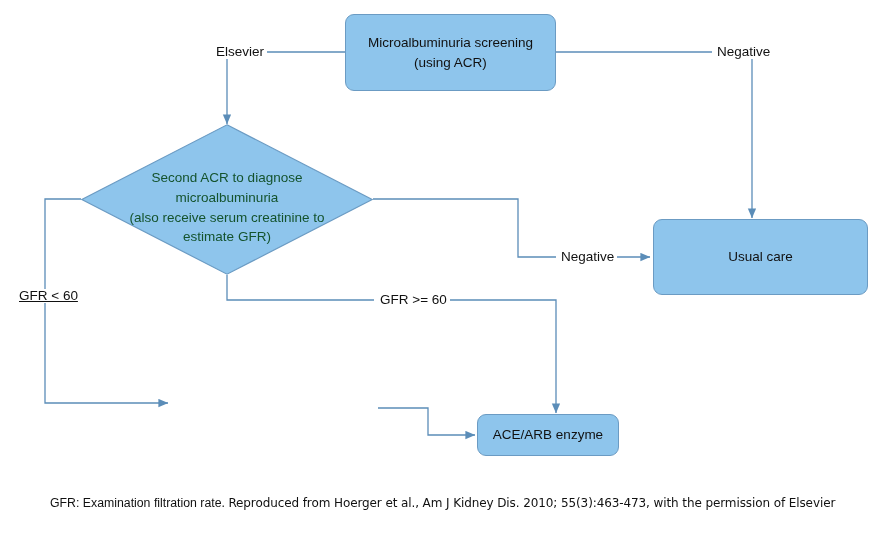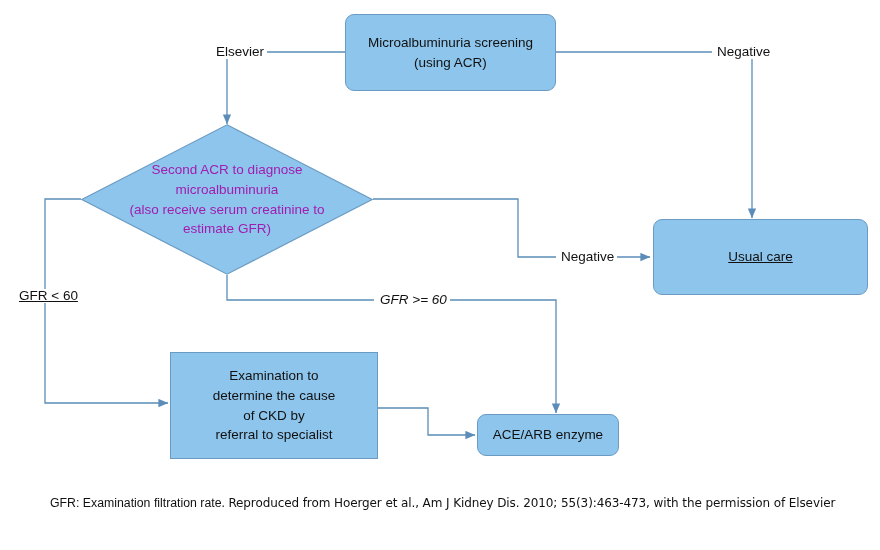--- a/index.html
+++ b/index.html
@@ -23,23 +23,23 @@
     font-size:13.5px;
     line-height:1.45;
     color:#111111;
   }
   .node.rounded{border-radius:9px;}
   .node.square{border-radius:0;}
   .node .txt{padding:0 8px;white-space:pre-line;}
 
   .diamond-wrap{position:absolute;}
   .diamond-label{
-    position:absolute;left:0;top:0;width:100%;height:100%;
+    position:absolute;left:0;top:8px;width:100%;height:100%;
     display:flex;align-items:center;justify-content:center;
-    text-align:center;font-size:13.5px;line-height:1.45;color:#a21caf;
+    text-align:center;font-size:13.5px;line-height:1.45;color:#14532d;
     white-space:pre-line;
     pointer-events:none;
   }
 
   .edge-label{
     position:absolute;
     font-size:13.5px;
     color:#111111;
     background:#ffffff;
     padding:0 3px;
@@ -101,42 +101,36 @@
   <div class="diamond-wrap" style="left:81px;top:124px;width:292px;height:151px;">
     <svg width="292" height="151" viewBox="0 0 292 151">
       <polygon points="146,0.8 291.2,75.5 146,150.2 0.8,75.5" fill="#8EC5EC" stroke="#6B9BC3" stroke-width="1.2"></polygon>
     </svg>
     <div class="diamond-label">Second ACR to diagnose
 microalbuminuria
 (also receive serum creatinine to
 estimate GFR)</div>
   </div>
 
-  <div class="node rounded" style="left:653px;top:219px;width:215px;height:76px;text-decoration:underline;">
+  <div class="node rounded" style="left:653px;top:219px;width:215px;height:76px;">
     <span class="txt">Usual care</span>
   </div>
 
-  <div class="node square" style="left:170px;top:352px;width:208px;height:107px;">
-    <span class="txt">Examination to
-determine the cause
-of CKD by
-referral to specialist</span>
-  </div>
 
   <div class="node rounded" style="left:477px;top:414px;width:142px;height:42px;">
     <span class="txt">ACE/ARB enzyme</span>
   </div>
 
   <div class="edge-label" style="left:213px;top:45px;">Elsevier</div>
 
   <div class="edge-label" style="left:714px;top:45px;">Negative</div>
 
   <div class="edge-label" style="left:558px;top:250px;">Negative</div>
 
   <div class="edge-label" style="left:16px;top:289px;text-decoration:underline;">GFR &lt; 60</div>
 
-  <div class="edge-label" style="left:377px;top:293px;font-style:italic;">GFR &gt;= 60</div>
+  <div class="edge-label" style="left:377px;top:293px;">GFR &gt;= 60</div>
 
   <div id="footnote">
     <div><span>GFR: Examination filtration rate. </span><span class="cite">Reproduced from Hoerger et al., Am J Kidney Dis. 2010; 55(3):463-473, with the permission of Elsevier</span></div>
   </div>
 
 </div>
 
 </body></html>

